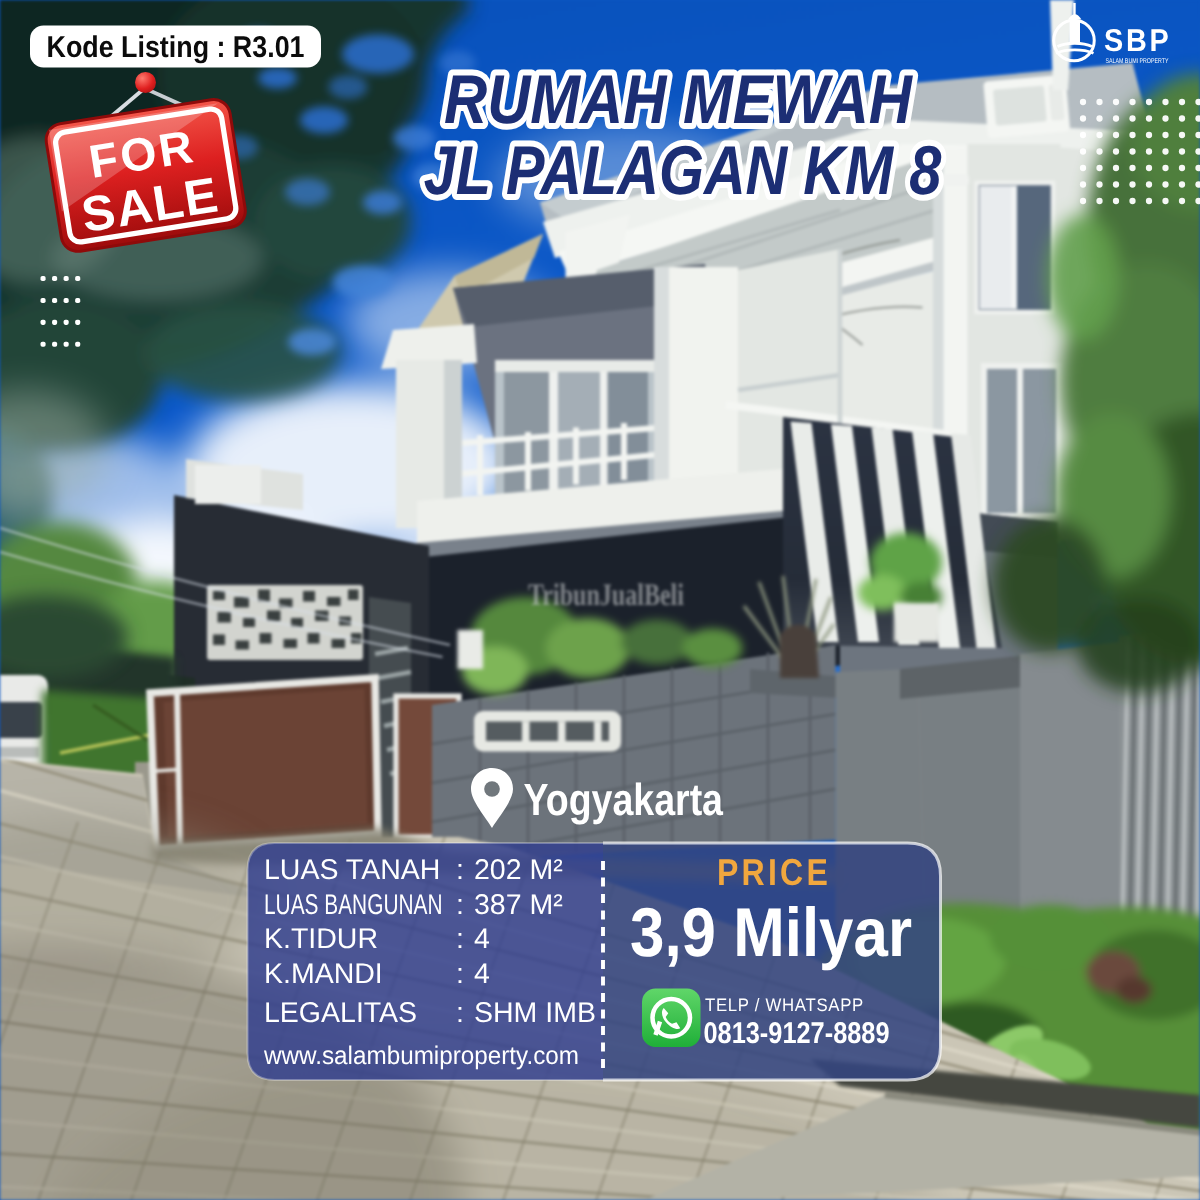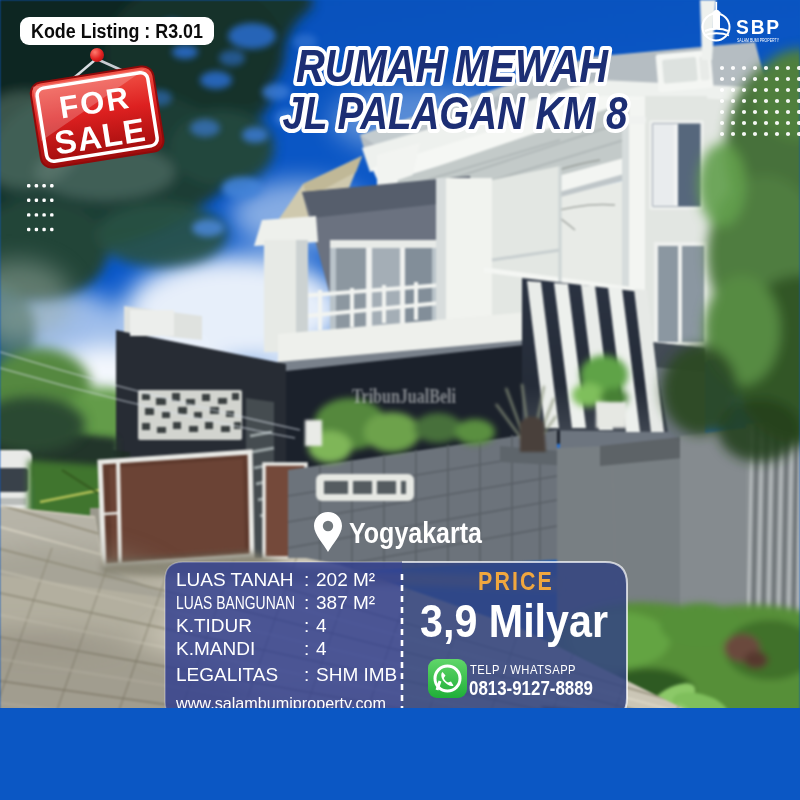--- a/index.html
+++ b/index.html
@@ -1,17 +1,17 @@
 <!DOCTYPE html>
 <html><head>
 <meta charset="utf-8">
 <style>
   html,body{margin:0;padding:0;width:800px;height:800px;overflow:hidden;background:#0b57c4;
     font-family:"Liberation Sans",sans-serif;}
-  #stage{position:relative;width:800px;height:708px;overflow:hidden;}
+  #stage{position:relative;width:800px;height:800px;overflow:hidden;}
   #photo{position:absolute;left:0;top:0;filter:blur(1.1px);}
   .ov{position:absolute;}
 </style>
 </head>
 <body>
 <div id="stage">
 
 <svg id="photo" width="800" height="800" viewBox="0 0 800 800">
 <defs>
   <filter id="b6" x="-40%" y="-40%" width="180%" height="180%">

